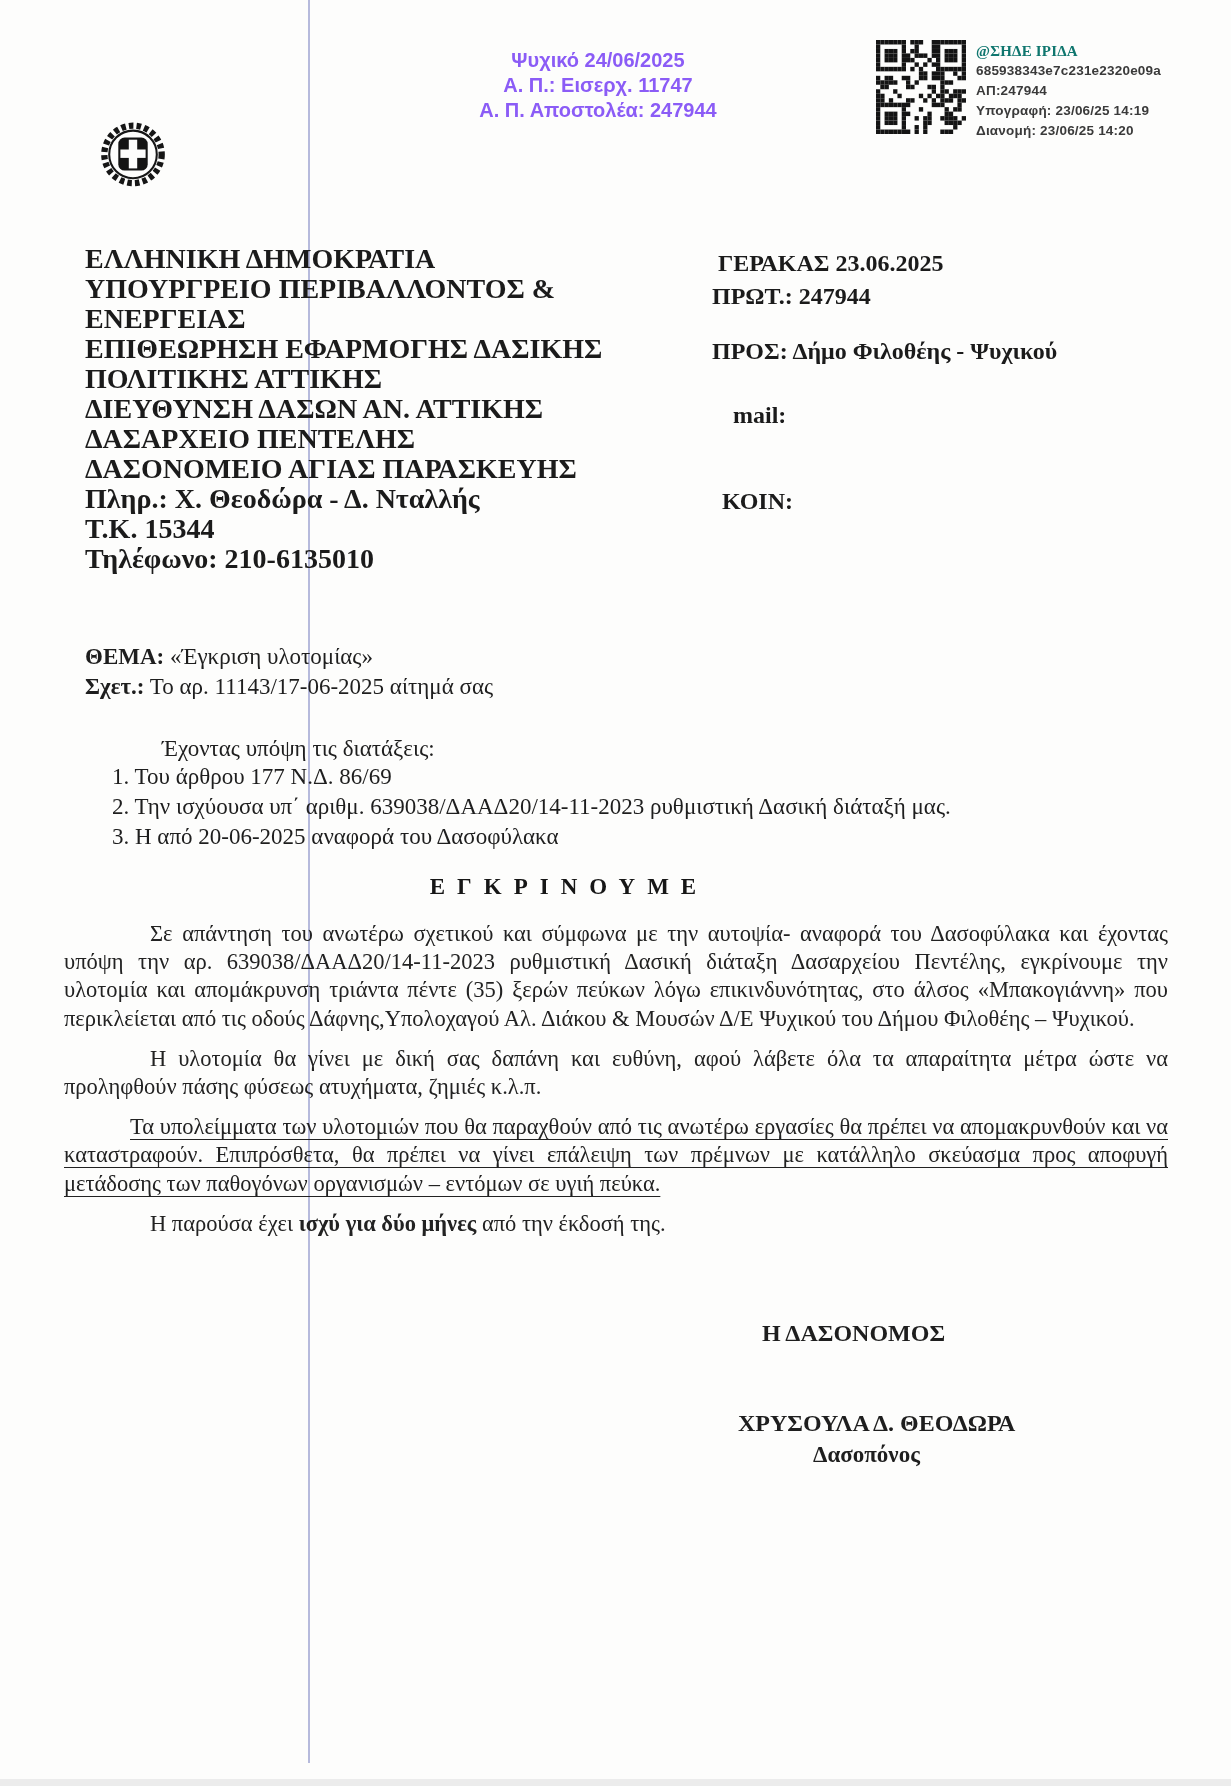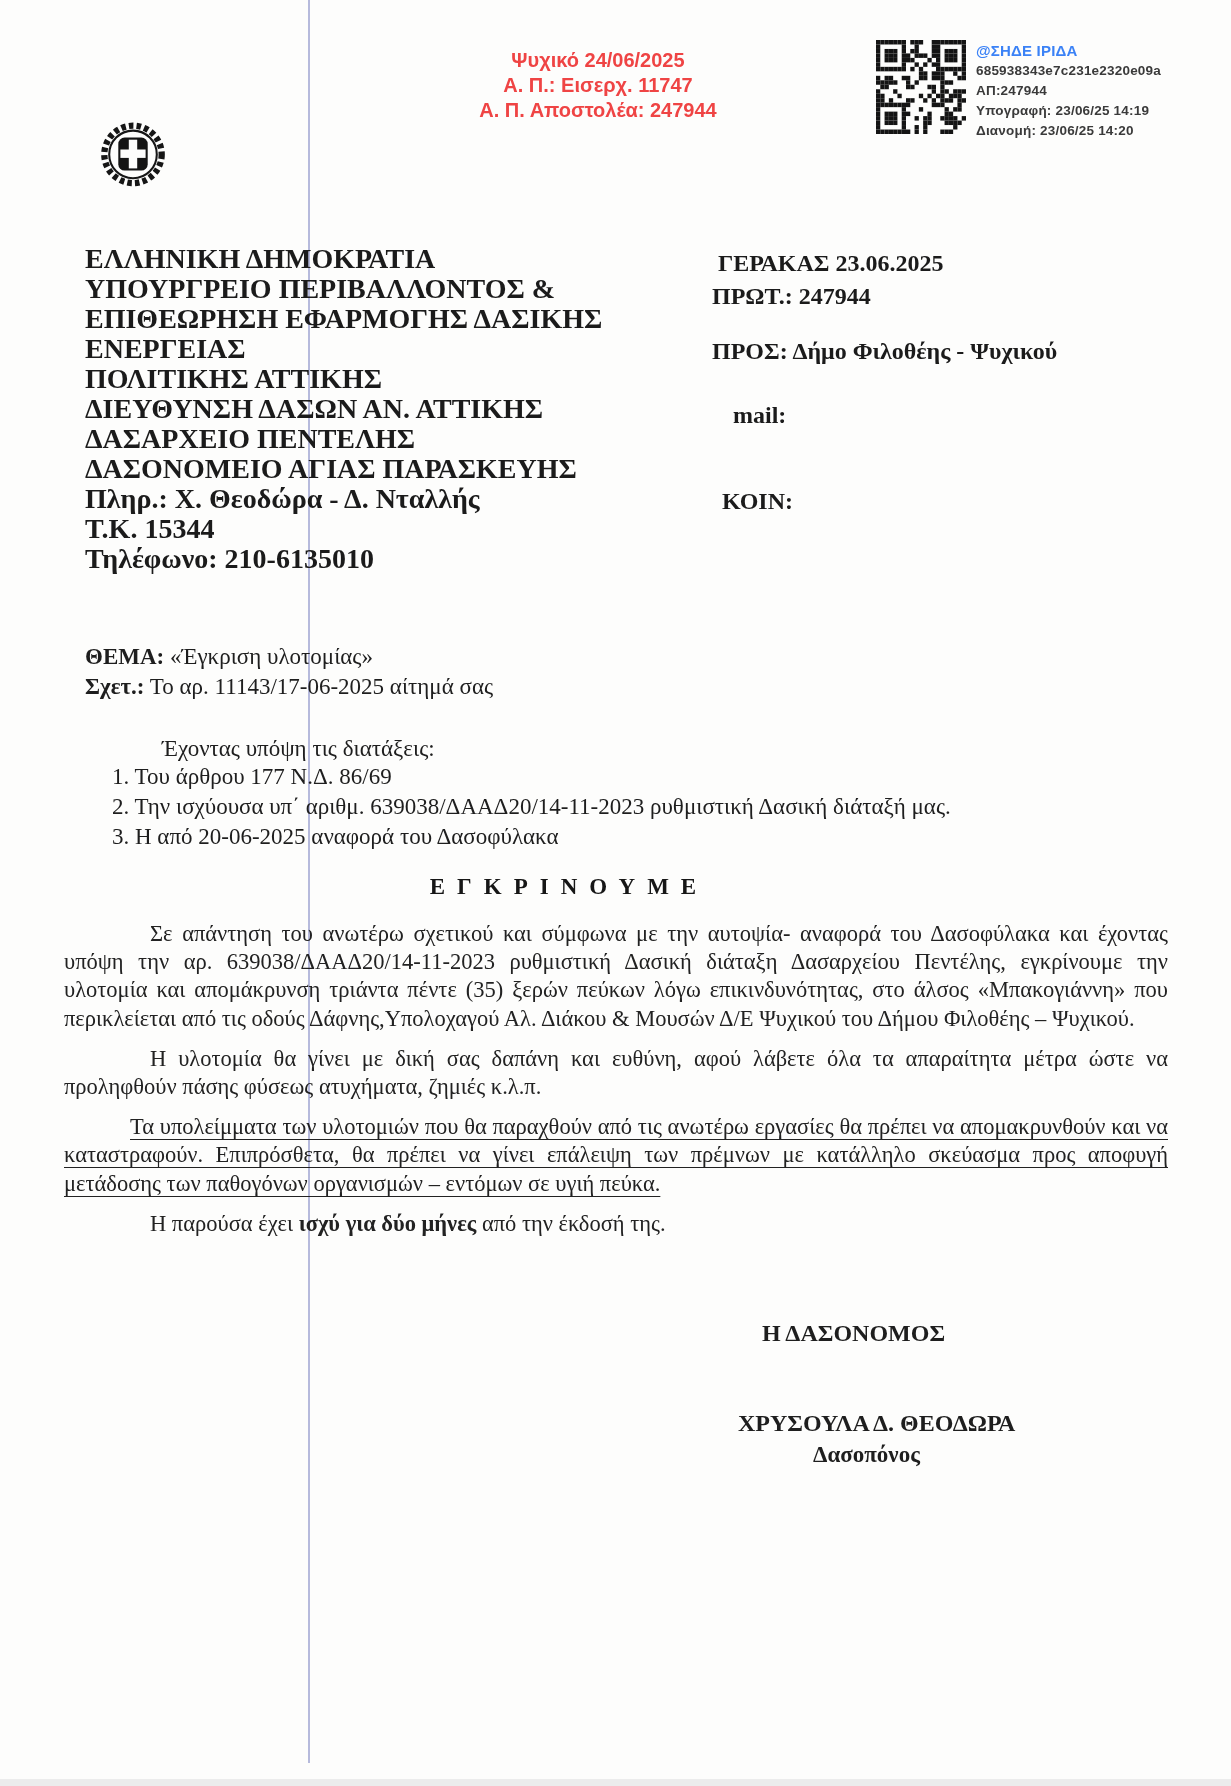--- a/index.html
+++ b/index.html
@@ -19,21 +19,21 @@
   .bottom-edge{
     position:absolute;left:0;bottom:0;width:100%;height:7px;background:#ececec;
   }
   
   .emblem{position:absolute;left:98px;top:118px;width:70px;height:72px;}
   
   .stamp{
     position:absolute;left:408px;top:48px;width:380px;
     font-family:"Liberation Sans", sans-serif;
     font-weight:bold;font-size:20px;line-height:25px;
-    text-align:center;color:#ef4444;
+    text-align:center;color:#8b5cf6;
   }
   
   .irida{position:absolute;left:876px;top:40px;display:flex;gap:10px;}
   .qr{width:90px;height:94px;}
   .qr svg{width:100%;height:100%;}
   .irida-text{
     font-family:"Liberation Sans", sans-serif;font-weight:bold;
     font-size:13.5px;line-height:20px;color:#3a3a3a;padding-top:1px;
     letter-spacing:.2px;white-space:nowrap;
   }
@@ -321,33 +321,33 @@
           <rect x="20" y="80" width="4" height="4" fill="#141414"></rect>
           <rect x="24" y="80" width="4" height="4" fill="#141414"></rect>
           <rect x="28" y="80" width="4" height="4" fill="#141414"></rect>
           <rect x="36" y="80" width="4" height="4" fill="#141414"></rect>
           <rect x="44" y="80" width="4" height="4" fill="#141414"></rect>
           <rect x="60" y="80" width="4" height="4" fill="#141414"></rect>
           <rect x="64" y="80" width="4" height="4" fill="#141414"></rect>
           <rect x="68" y="80" width="4" height="4" fill="#141414"></rect>
         </svg></div>
     <div class="irida-text">
-      <div class="src" style="color: #3b82f6;">@ΣΗΔΕ ΙΡΙΔΑ</div>
+      <div class="src" style="color: #0f766e; font-family: Liberation Serif, serif;">@ΣΗΔΕ ΙΡΙΔΑ</div>
       <div>685938343e7c231e2320e09a</div>
       <div>ΑΠ:247944</div>
       <div>Υπογραφή: 23/06/25 14:19</div>
       <div>Διανομή: 23/06/25 14:20</div>
     </div>
   </div>
 
   <div class="letterhead">
     <div>ΕΛΛΗΝΙΚΗ ΔΗΜΟΚΡΑΤΙΑ</div>
     <div>ΥΠΟΥΡΓΡΕΙΟ ΠΕΡΙΒΑΛΛΟΝΤΟΣ &amp;</div>
+    <div>ΕΝΕΡΓΕΙΑΣ</div>
     <div>ΕΠΙΘΕΩΡΗΣΗ ΕΦΑΡΜΟΓΗΣ ΔΑΣΙΚΗΣ</div>
-    <div>ΕΝΕΡΓΕΙΑΣ</div>
     <div>ΠΟΛΙΤΙΚΗΣ ΑΤΤΙΚΗΣ</div>
     <div>ΔΙΕΥΘΥΝΣΗ ΔΑΣΩΝ ΑΝ. ΑΤΤΙΚΗΣ</div>
     <div>ΔΑΣΑΡΧΕΙΟ ΠΕΝΤΕΛΗΣ</div>
     <div>ΔΑΣΟΝΟΜΕΙΟ ΑΓΙΑΣ ΠΑΡΑΣΚΕΥΗΣ</div>
     <div>Πληρ.: Χ. Θεοδώρα  - Δ. Νταλλής</div>
     <div>Τ.Κ.  15344</div>
     <div>Τηλέφωνο: 210-6135010</div>
   </div>
 
   <div class="meta">

